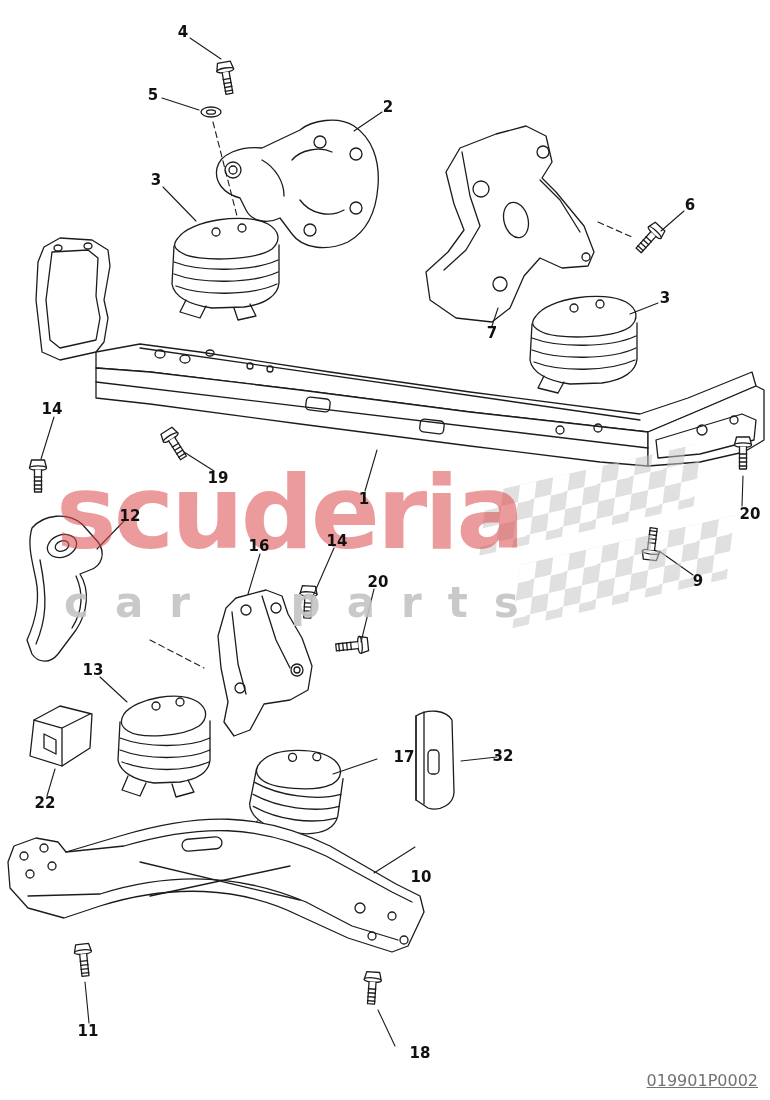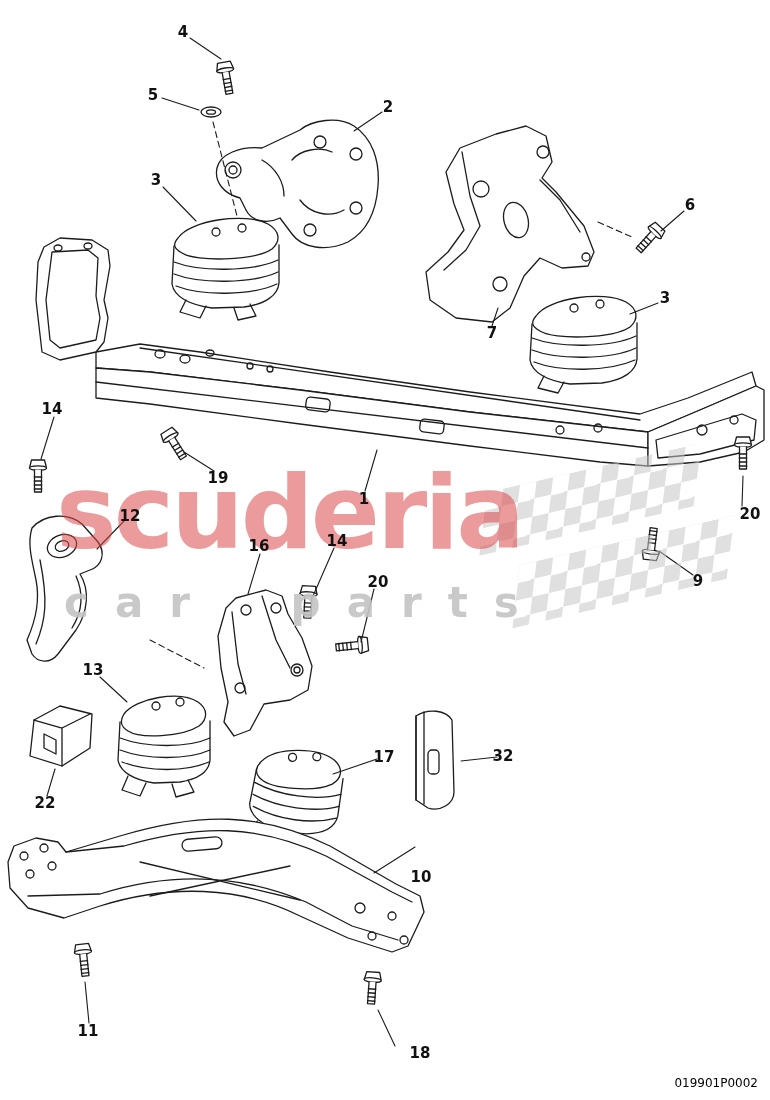--- a/index.html
+++ b/index.html
@@ -13,21 +13,21 @@
            background:conic-gradient(#c7c7c7 0 25%,rgba(255,255,255,0) 0 50%,#c7c7c7 0 75%,rgba(255,255,255,0) 0) 0 0/34px 34px;
            transform:skewX(-20deg);}
   .wm-flag::after{top:78px;transform:skewX(-20deg) translateX(16px);}
   .wm-title{position:absolute;left:56px;top:462px;z-index:3;font-size:102px;font-weight:bold;
             letter-spacing:-3px;color:#dc4a4a;opacity:.55;line-height:1;pointer-events:none;}
   .wm-sub{position:absolute;left:64px;top:582px;z-index:3;font-size:42px;font-weight:bold;
           color:#c4c4c4;opacity:.9;letter-spacing:26px;word-spacing:34px;line-height:1;pointer-events:none;}
   
   .callout{position:absolute;z-index:4;font-size:15px;font-weight:bold;color:#111;
            transform:translate(-50%,-50%);white-space:nowrap;}
-  .diagram-code{position:absolute;right:12px;bottom:10px;z-index:4;font-size:12px;color:#000000;}
+  .diagram-code{position:absolute;right:12px;bottom:10px;z-index:4;font-size:16px;color:#737373;text-decoration:underline;}
 </style>
 </head>
 <body>
 
 <div class="stage">
 
   <svg width="770" height="1100" viewBox="0 0 770 1100" fill="none" stroke="#1c1c1c" stroke-width="1.3" stroke-linejoin="round" stroke-linecap="round">
     <defs>
       <g id="bolt">
         <path d="M-6.5,-18 L6.5,-18 L8.5,-10 L-8.5,-10 Z" fill="#fff"></path>
@@ -245,20 +245,20 @@
   <span class="callout" style="left:218px;top:478px">19</span>
   <span class="callout" style="left:364px;top:499px">1</span>
   <span class="callout" style="left:750px;top:514px">20</span>
   <span class="callout" style="left:698px;top:581px">9</span>
   <span class="callout" style="left:130px;top:516px">12</span>
   <span class="callout" style="left:259px;top:546px">16</span>
   <span class="callout" style="left:337px;top:541px">14</span>
   <span class="callout" style="left:378px;top:582px">20</span>
   <span class="callout" style="left:93px;top:670px">13</span>
   <span class="callout" style="left:45px;top:803px">22</span>
-  <span class="callout" style="left:384px;top:757px">17</span>
+  <span class="callout" style="left:404px;top:757px">17</span>
   <span class="callout" style="left:503px;top:756px">32</span>
   <span class="callout" style="left:421px;top:877px">10</span>
   <span class="callout" style="left:88px;top:1031px">11</span>
   <span class="callout" style="left:420px;top:1053px">18</span>
 
   <span class="diagram-code">019901P0002</span>
 </div>
 
 </body></html>

